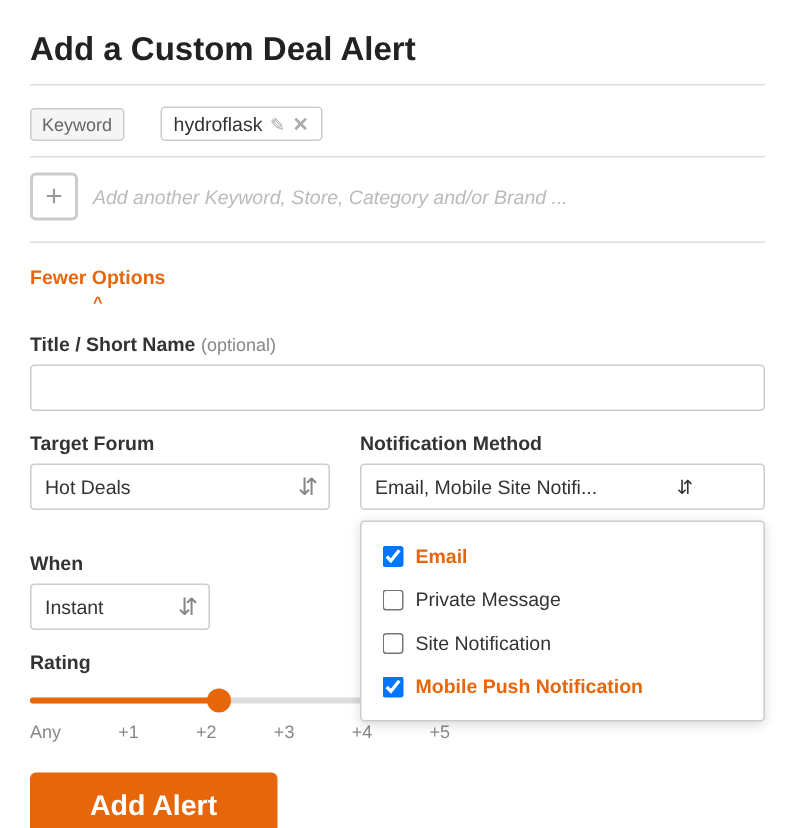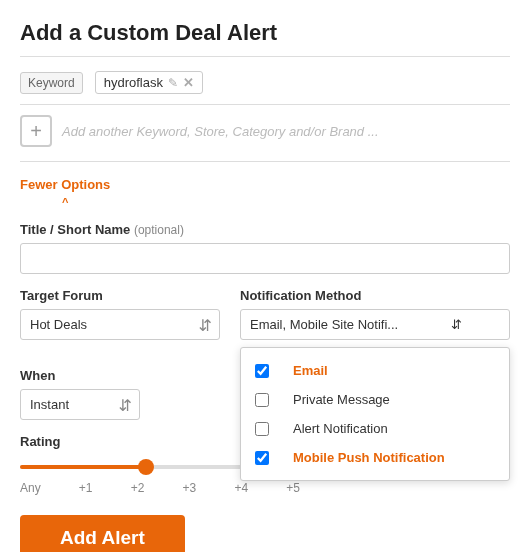--- a/index.html
+++ b/index.html
@@ -16,21 +16,21 @@
       font-size: 22px;
       font-weight: bold;
       color: #222;
       margin-bottom: 14px;
       padding-bottom: 10px;
       border-bottom: 1px solid #ddd;
     }
     .keyword-row {
       display: flex;
       align-items: center;
-      gap: 12px;
+      gap: 24px;
       margin-bottom: 10px;
       padding-bottom: 10px;
       border-bottom: 1px solid #ddd;
     }
     .keyword-label {
       font-size: 12px;
       color: #666;
       background: #f5f5f5;
       border: 1px solid #ccc;
       border-radius: 3px;
@@ -230,21 +230,21 @@
       background: #fff;
       border: 1px solid #ccc;
       border-radius: 3px;
       box-shadow: 0 2px 8px rgba(0,0,0,0.15);
       z-index: 10;
       padding: 8px 0;
     }
     .dropdown-item {
       display: flex;
       align-items: center;
-      gap: 24px;
+      gap: 8px;
       padding: 7px 14px;
       font-size: 13px;
       cursor: pointer;
     }
     .dropdown-item input[type="checkbox"] {
       width: 14px;
       height: 14px;
       cursor: pointer;
     }
     .dropdown-item .item-label {
@@ -322,21 +322,21 @@
         <div class="dropdown-item checked">
           <input type="checkbox" checked="" style="">
           <span class="item-label">Email</span>
         </div>
         <div class="dropdown-item">
           <input type="checkbox" style="">
           <span class="item-label">Private Message</span>
         </div>
         <div class="dropdown-item">
           <input type="checkbox" style="">
-          <span class="item-label">Alert Notification</span>
+          <span class="item-label">Site Notification</span>
         </div>
         <div class="dropdown-item checked">
           <input type="checkbox" checked="" style="">
           <span class="item-label">Mobile Push Notification</span>
         </div>
       </div>
     </div>
   </div>
 </div>
 

